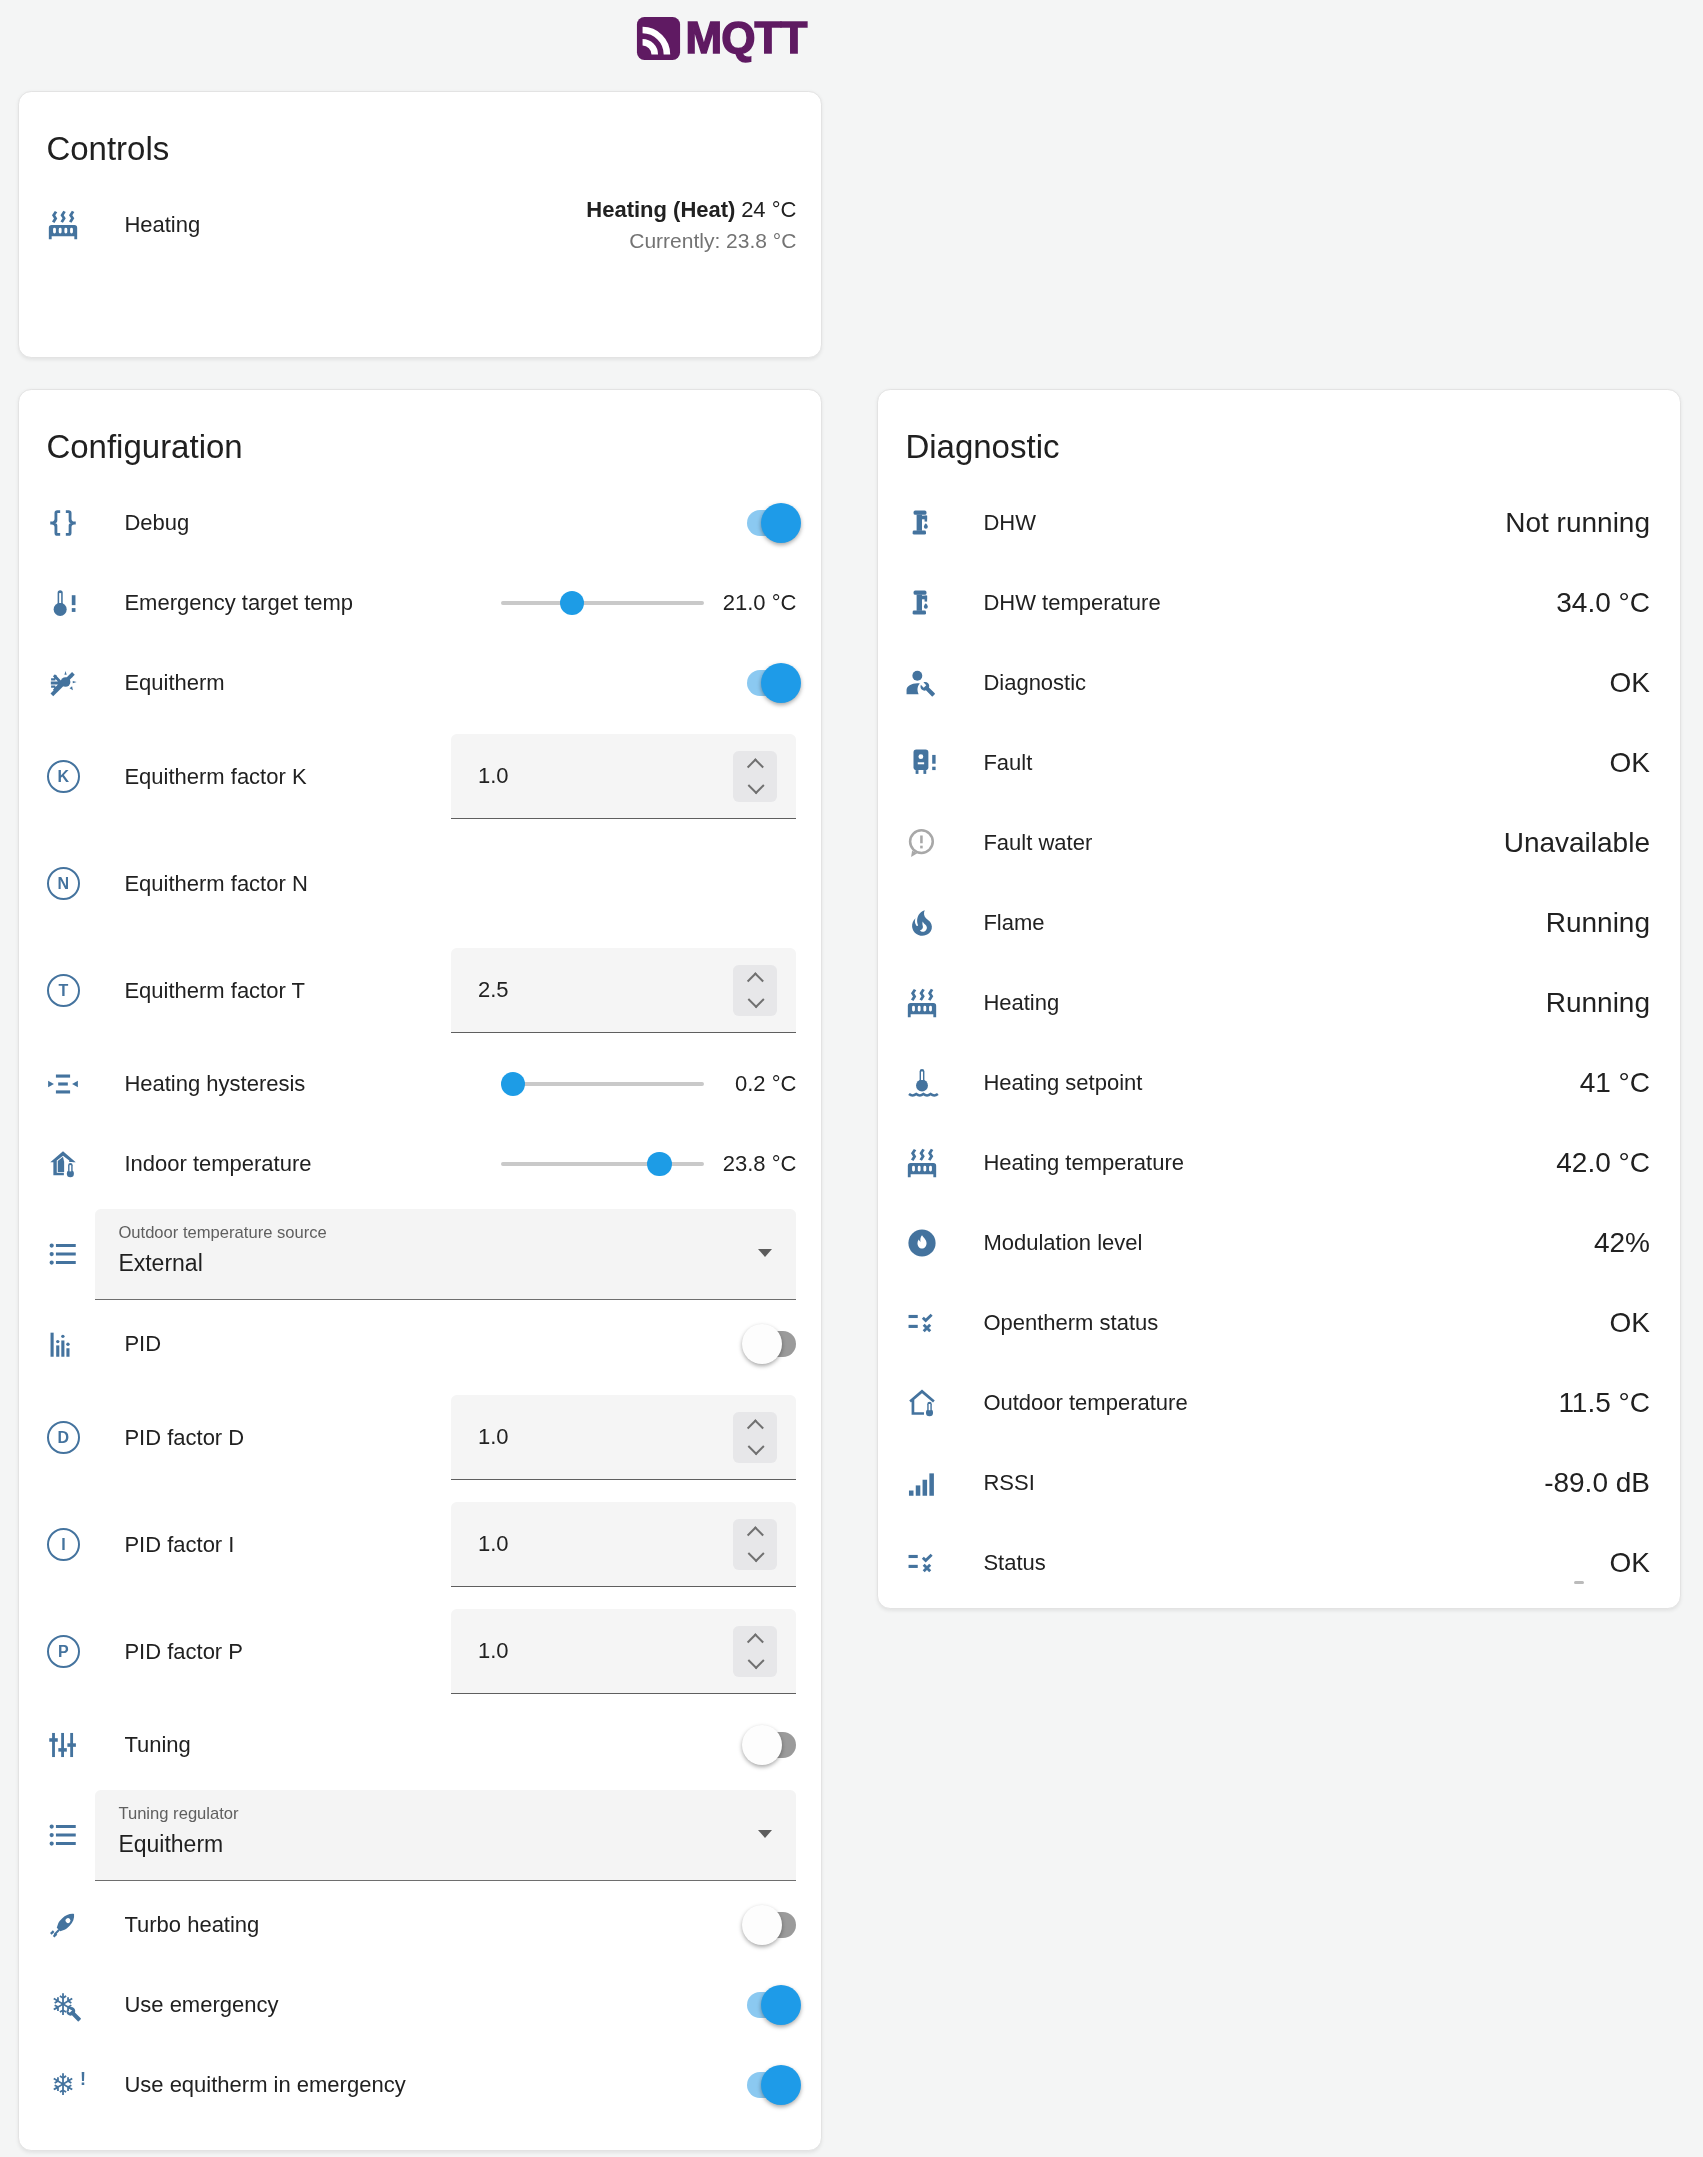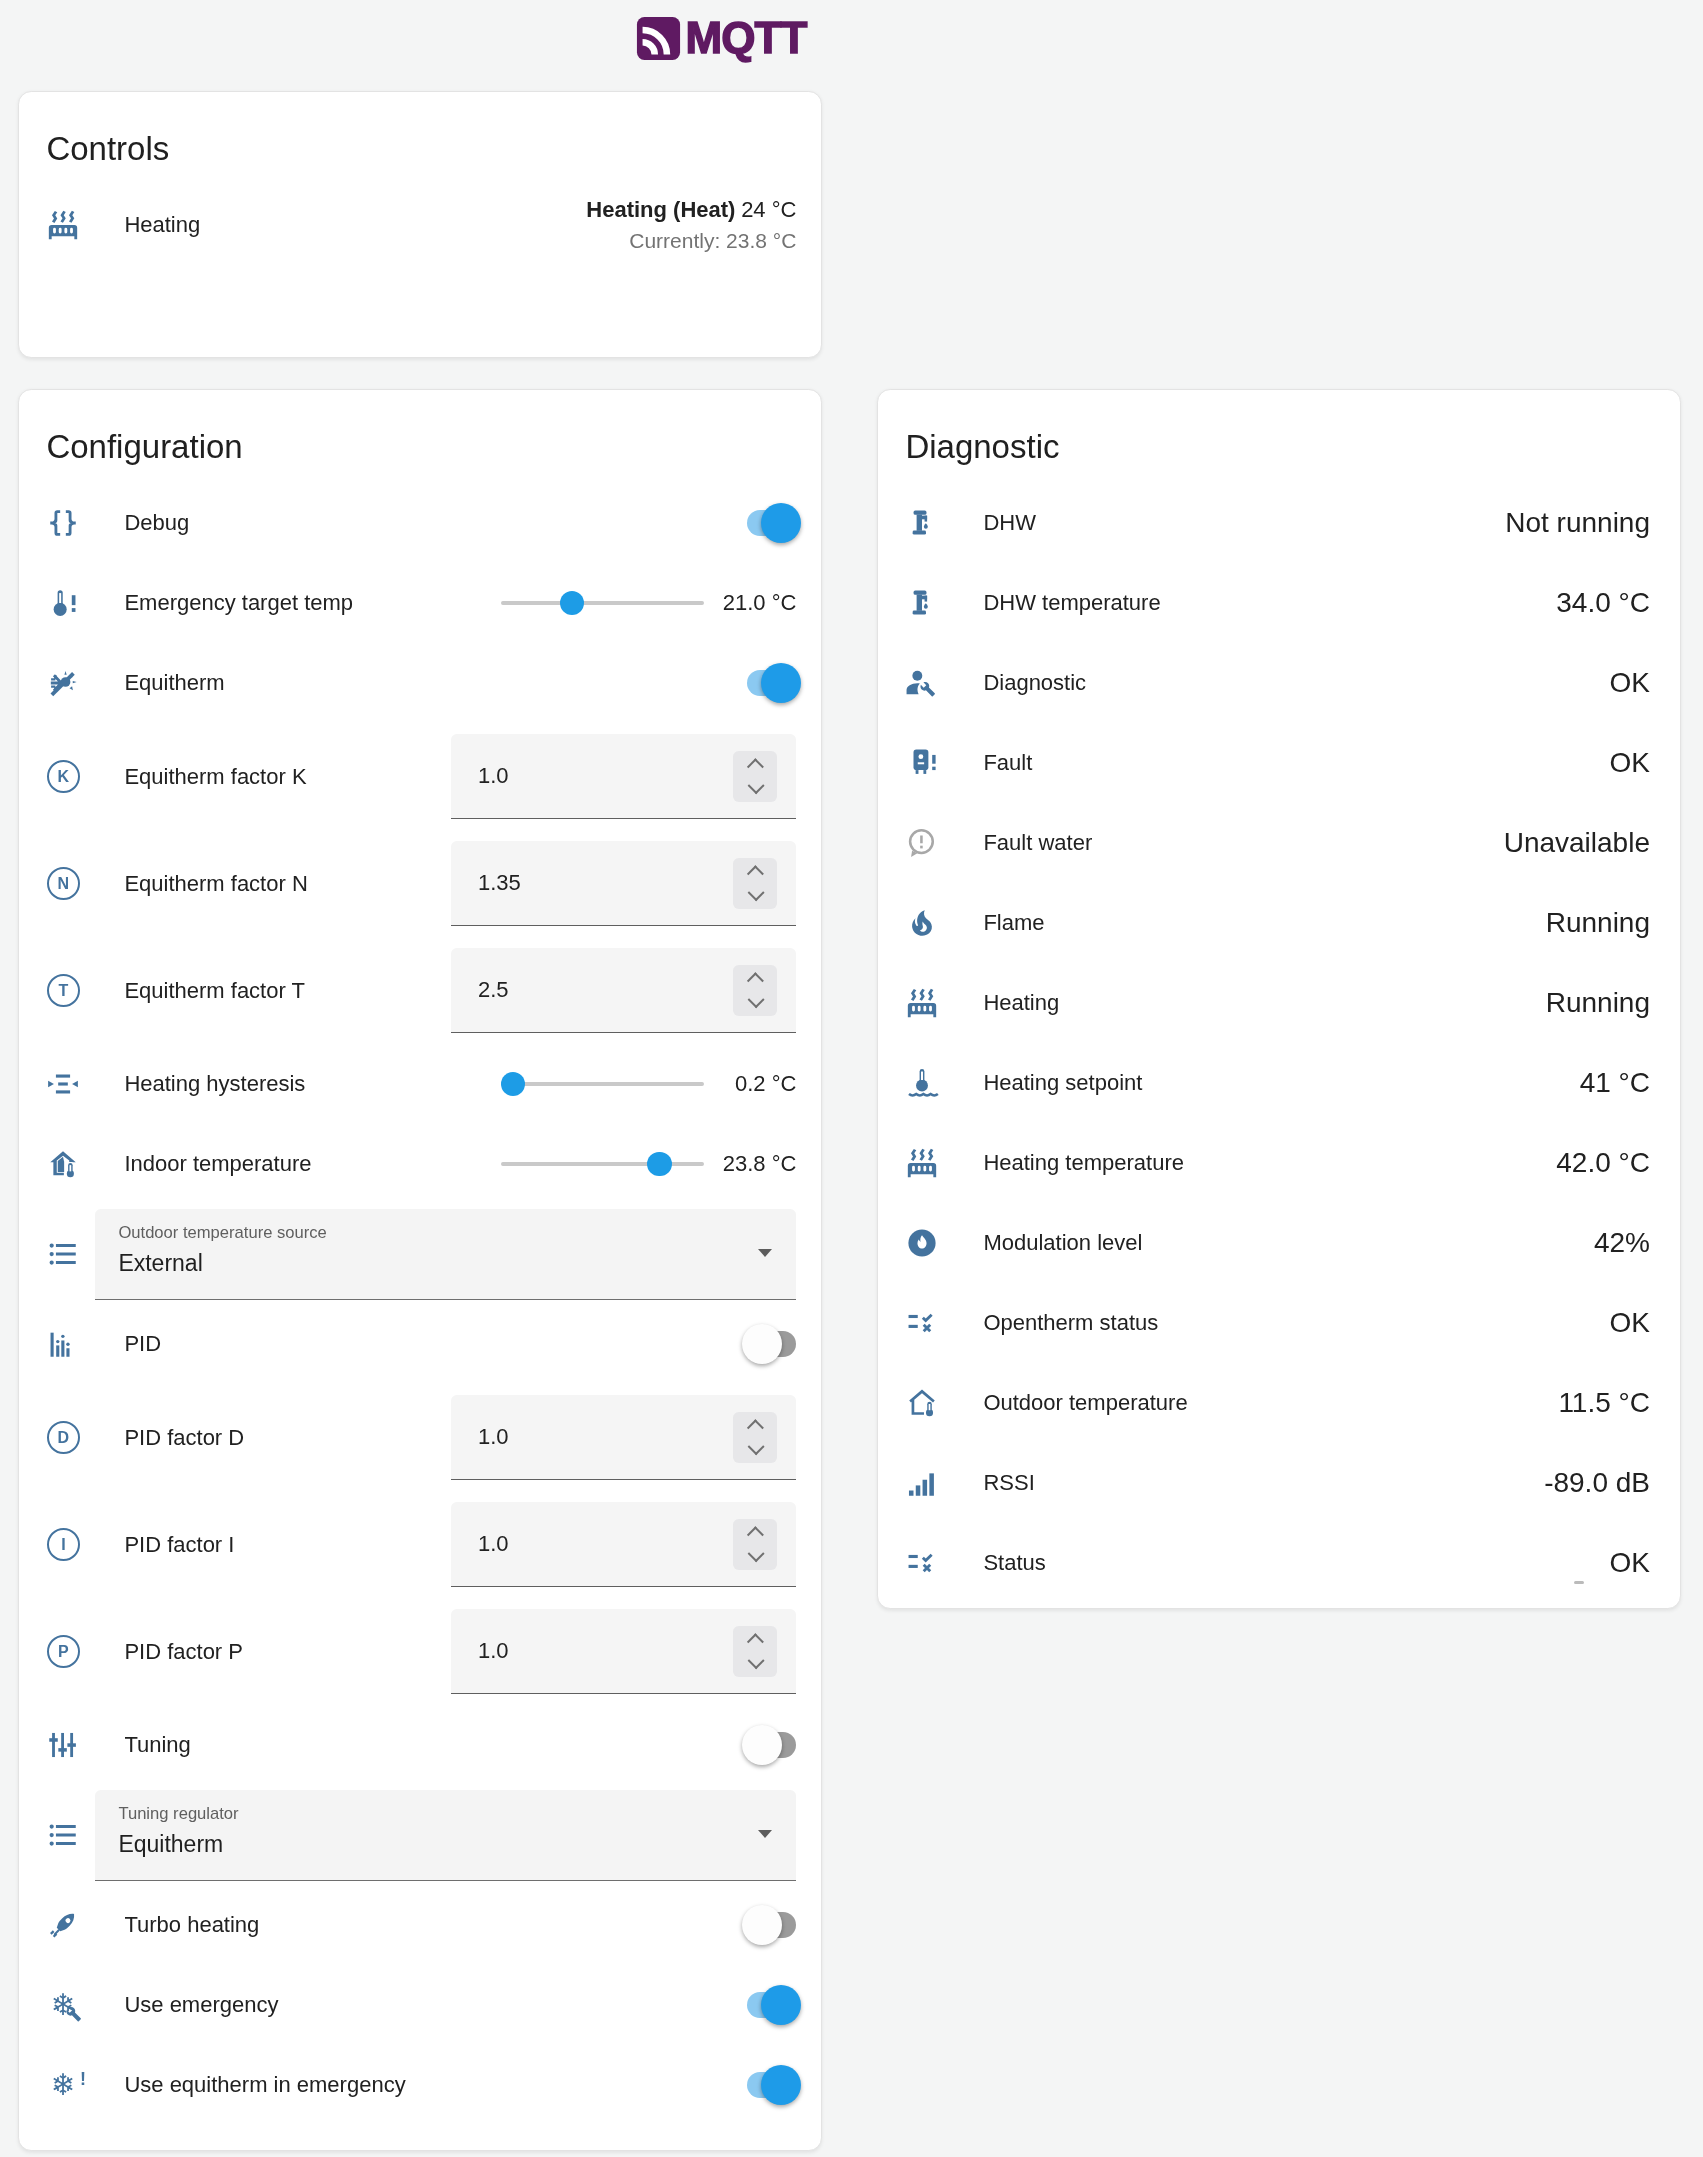--- a/index.html
+++ b/index.html
@@ -329,27 +329,20 @@
           <i class="chev dn"></i>
         </span>
     </span>
   </div>
 
   <div class="row h113">
     <span class="icon">
         <span class="circle-letter">N</span>
       </span>
     <span class="lbl">Equitherm factor N</span>
-    <span class="numbox">
-      <span class="numval">1.35</span>
-      <span class="stepper">
-          <i class="chev up"></i>
-          <i class="chev dn"></i>
-        </span>
-    </span>
   </div>
 
   <div class="row h113">
     <span class="icon">
         <span class="circle-letter">T</span>
       </span>
     <span class="lbl">Equitherm factor T</span>
     <span class="numbox">
       <span class="numval">2.5</span>
       <span class="stepper">

